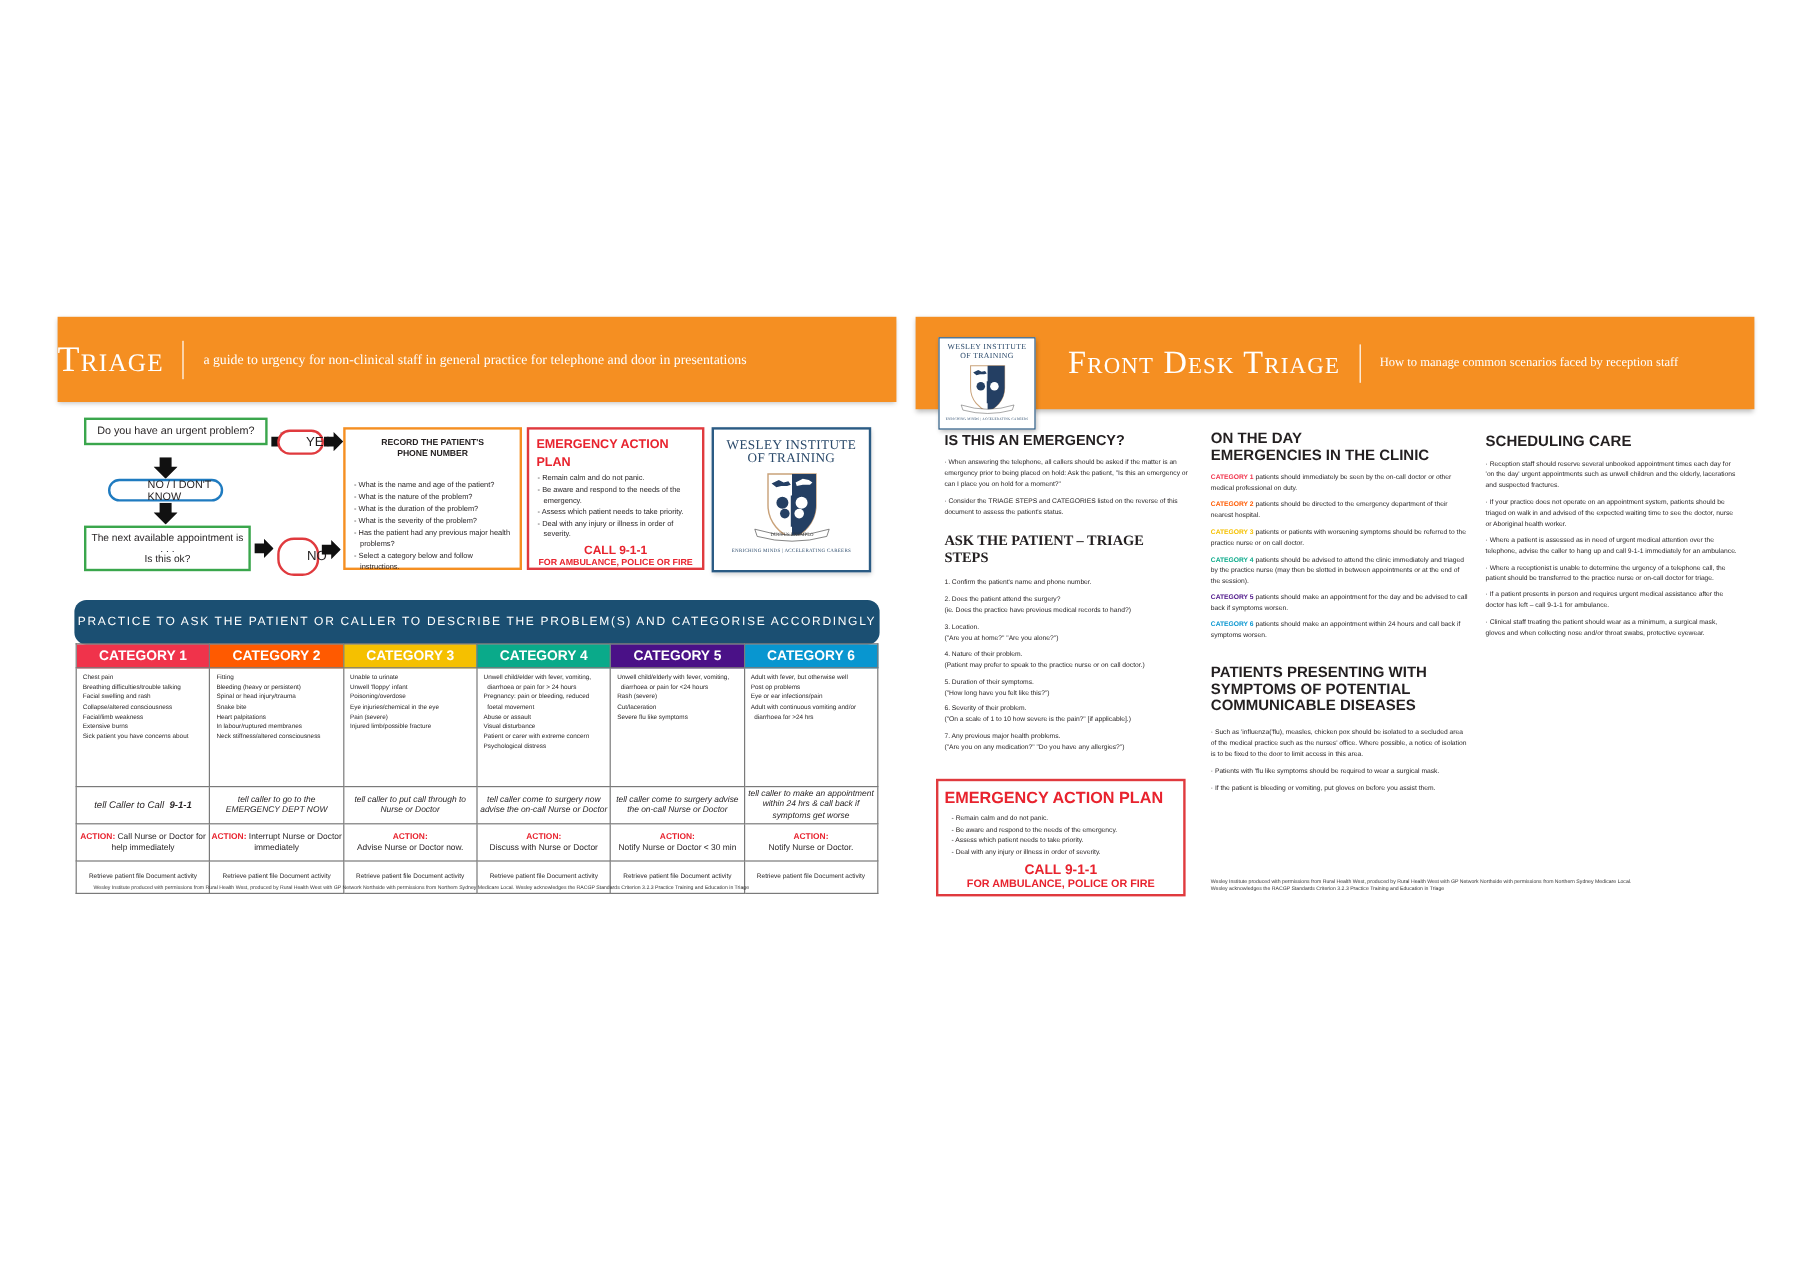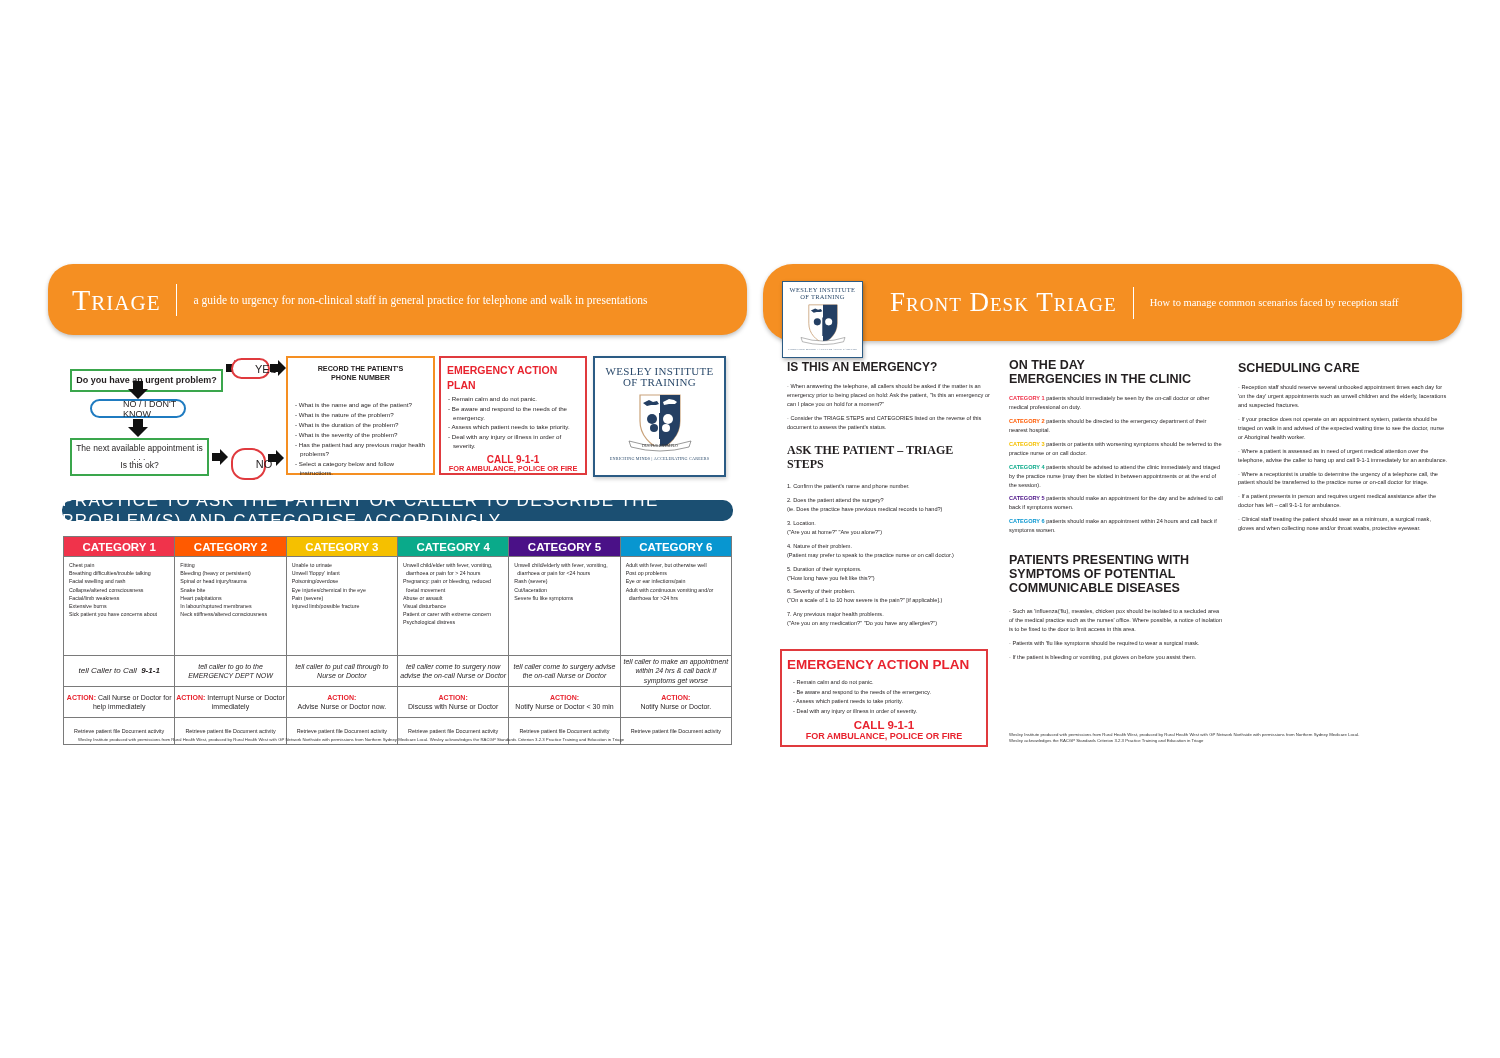--- a/index.html
+++ b/index.html
@@ -28,21 +28,21 @@
   .eap-left { position: absolute; left: 391px; top: 92px; width: 148px; height: 119px; border: 2px solid #e03a3e; padding: 5px 6px; font-size: 6.2px; line-height: 1.4; }
   .eap-left h4 { color: #e8232e; font-size: 10.5px; font-weight: bold; margin-bottom: 3px; }
   .eap-left li { list-style: none; padding-left: 6px; text-indent: -5px; margin-bottom: 1px; }
   .eap-call { color: #e8232e; text-align: center; font-weight: bold; font-size: 10px; margin-top: 4px; line-height: 1.1; }
   .eap-call .sm { font-size: 7.4px; }
 
   .logo-box { position: absolute; left: 545px; top: 92px; width: 133px; height: 121px; border: 2px solid #2b5b84; box-shadow: 1px 2px 4px rgba(0,0,0,0.2); background: #fff; display:flex; flex-direction:column; align-items:center; padding-top: 8px; }
   .logo-name { font-family: "Liberation Serif", "DejaVu Serif", serif; color: #2b4a6b; font-size: 11px; text-align:left; line-height: 1.0; letter-spacing: 0.3px; }
   .logo-tag { font-family: "Liberation Serif", "DejaVu Serif", serif; font-size: 4.2px; color: #2b4a6b; letter-spacing: 0.2px; margin-top: 3px; }
 
-  .band { position: absolute; left: 14px; top: 236px; width: 671px; height: 21px; background: #1b4f72; border-radius: 10px; color: #fff; font-size: 17px; letter-spacing: 1.4px; display:flex; align-items:center; justify-content:center; }
+  .band { position: absolute; left: 14px; top: 236px; width: 671px; height: 37px; background: #1b4f72; border-radius: 10px; color: #fff; font-size: 10px; letter-spacing: 1.4px; display:flex; align-items:center; justify-content:center; }
 
   table.cats { position: absolute; left: 15px; top: 272px; width: 669px; border-collapse: collapse; table-layout: fixed; }
   table.cats td, table.cats th { border: 1px solid #7a7a7a; vertical-align: top; }
   table.cats th { height: 20px; color: #fff; font-size: 11.5px; font-weight: bold; text-align:center; vertical-align: middle; }
   td.sym { height: 99px; padding: 4px 4px; font-size: 5.3px; line-height: 1.55; }
   td.sym div { padding-left: 4px; text-indent: -3px; }
   td.tell { height: 31px; font-size: 7px; text-align: center; vertical-align: middle !important; line-height: 1.35; font-style: italic; }
   td.act { height: 31px; font-size: 7px; text-align: center; vertical-align: middle !important; line-height: 1.35; }
   td.act .lbl { color: #e8232e; font-weight: bold; }
   td.ret { height: 27px; font-size: 5.4px; text-align: center; vertical-align: middle !important; }
@@ -63,27 +63,27 @@
   .eap-right li { list-style: none; margin-bottom: 1px; padding-left: 6px; }
   .eap-right .eap-call { font-size: 11.5px; margin-top: 3px; }
   .eap-right .eap-call .sm { font-size: 9px; }
 
   .gray-note { position: absolute; left: 470px; top: 359px; width: 212px; font-size: 7.6px; font-style: italic; font-weight: bold; color: #9a9a9a; text-align: center; line-height: 1.65; }
 </style>
 </head>
 <body>
 
 <div class="panel" id="left-panel">
-  <div class="banner" style="padding-left:24px;border-radius:25px;">
+  <div class="banner" style="">
     <span class="banner-title">Triage</span>
     <span class="banner-sep"></span>
-    <span class="banner-sub">a guide to urgency for non-clinical staff in general practice for telephone and walk in presentations</span>
-  </div>
-
-  <div class="flow-box" style="left:22px;top:105px;width:153px;height:23px;font-weight:bold;">
+    <span class="banner-sub">a guide to urgency for non-clinical staff in general practice for telephone and door in presentations</span>
+  </div>
+
+  <div class="flow-box" style="left:22px;top:84px;width:153px;height:23px;">
     <span>Do you have an urgent problem?</span>
   </div>
   <svg class="arrow-shape-r" style="left:178px;top:96px;" viewBox="0 0 16 16">
       <path d="M0 4h8V0l8 8-8 8v-4H0z" fill="#111"></path>
     </svg>
   <div class="pill" style="left:182px;top:94px;width:39px;height:21px;border:2px solid #e03a3e;left:183px;">
     <span>YES</span>
   </div>
   <svg class="arrow-shape-r" style="left:222px;top:96px;" viewBox="0 0 16 16">
       <path d="M0 4h8V0l8 8-8 8v-4H0z" fill="#111"></path>
@@ -254,21 +254,21 @@
       <td class="ret">Retrieve patient file Document activity</td>
       <td class="ret">Retrieve patient file Document activity</td>
     </tr>
   </tbody>
     </table>
 
   <div class="footnote" style="left:30px;top:473px;width:660px;">Wesley Institute produced with permissions from Rural Health West, produced by Rural Health West with GP Network Northside with permissions from Northern Sydney Medicare Local. Wesley acknowledges the RACGP Standards Criterion 3.2.3 Practice Training and Education in Triage</div>
 </div>
 
 <div class="panel" id="right-panel">
-  <div class="banner" style="height:77px;padding-left:127px;border-radius:30px;">
+  <div class="banner" style="height:77px;padding-left:127px;">
     <span class="banner-title" style="font-size:27px;">Front Desk Triage</span>
     <span class="banner-sep"></span>
     <span class="banner-sub" style="font-size:10.5px;">How to manage common scenarios faced by reception staff</span>
   </div>
 
   <div class="r-logo">
     <div class="logo-name">WESLEY INSTITUTE</div>
     <div class="logo-name">OF TRAINING</div>
     <svg width="50" height="44" viewBox="0 0 70 62" style="margin-top:2px;">
       <path d="M15 4 H55 V30 C55 45 44 54 35 58 C26 54 15 45 15 30 Z" fill="#fff" stroke="#c9a27a" stroke-width="1.2"></path>

